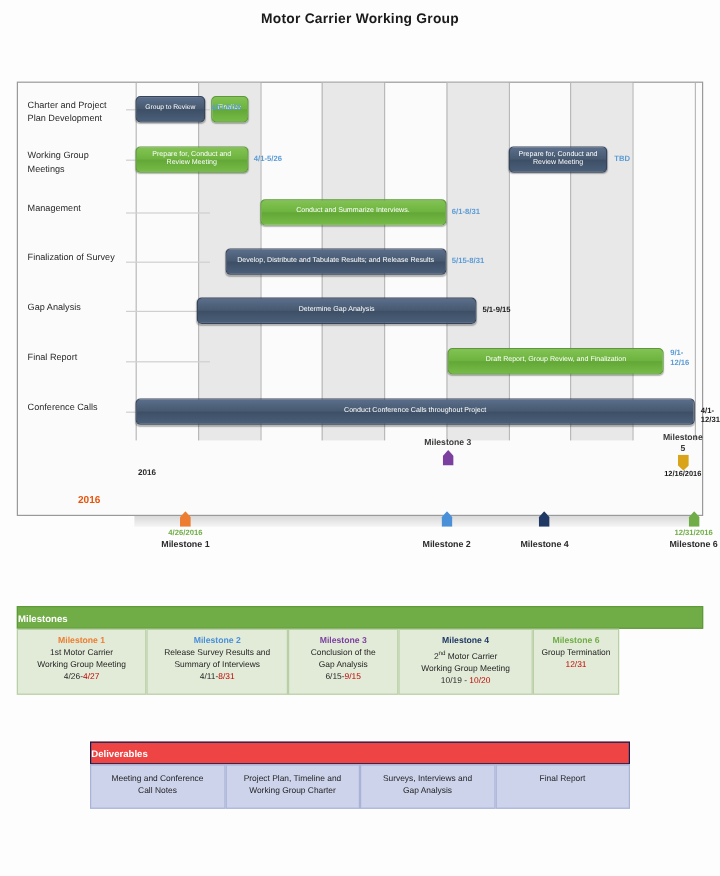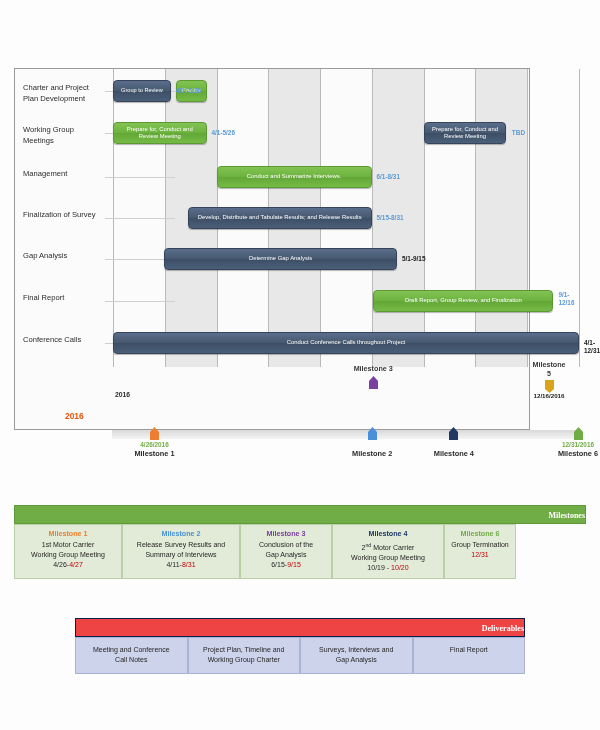--- a/index.html
+++ b/index.html
@@ -12,21 +12,21 @@
     position:relative;
   }
   .page{position:absolute;inset:0;background:#fdfdfd;}
 
   
   .title-block{position:absolute;left:0;top:8px;width:600px;text-align:center;}
   .title-line{font-size:11.5px;font-weight:bold;letter-spacing:.2px;line-height:17px;color:#1a1a1a;}
 
   
   .gantt{
-    position:absolute;left:14px;top:68px;width:516px;height:362px;
+    position:absolute;left:14px;top:68px;width:572px;height:362px;
     border:1px solid #9a9a9a;background:#fbfbfb;box-sizing:border-box;text-decoration:underline;
   }
   .plot{position:absolute;left:88px;top:0;right:0;bottom:0;}
   
   .colband{position:absolute;top:0;bottom:0;background:#e8e8e8;}
   .colline{position:absolute;top:0;bottom:0;width:1px;background:#b9b9b9;}
 
   
   .tasklabels{position:absolute;left:0;top:0;width:88px;bottom:0;}
   .tasklabel{
@@ -88,43 +88,43 @@
     background:linear-gradient(to bottom,#d9d9d9,#f4f4f4);
   }
   .ms-bot{position:absolute;text-align:center;}
   .ms-bot .pin{margin:0 auto 2px;}
   .ms-bot .date{font-size:6.4px;font-weight:bold;color:#70ad47;line-height:8px;white-space:nowrap;}
   .ms-bot .lbl{font-size:7.4px;font-weight:bold;color:#2b2b2b;line-height:9px;white-space:nowrap;}
 
   
   .tbl{position:absolute;}
   .tbl-head{
-    height:19px;line-height:19px;text-align:right;
+    height:19px;line-height:19px;text-align:left;
     font-size:8px;font-weight:bold;color:#ffffff;
     box-sizing:border-box;
-    font-family:Liberation Serif, serif;
   }
   .tbl-head.green{background:#70ad47;border:1px solid #5f9a3a;}
   .tbl-head.navy{background:#ef4444;border:1px solid #0c2050;}
   .tbl-row{display:flex;}
   .cell{
     box-sizing:border-box;padding:4px 3px 5px;
     text-align:center;font-size:7px;line-height:10px;color:#1f1f1f;
   }
   .cell.green{background:#e2ebd8;border:1px solid #b9cfa5;}
   .cell.blue{background:#ccd3ea;border:1px solid #a9b3d6;}
   .cell .mhdr{font-weight:bold;display:block;margin-bottom:1px;font-size:7.2px;}
   .sup{font-size:5.2px;vertical-align:super;}
 </style>
 </head>
 <body>
 
 <div class="page">
 
   <div class="title-block">
+    <div class="title-line">Motor Carrier Working Group</div>
   </div>
 
   <div class="gantt">
     <div class="tasklabels">
         <div class="tasklabel" style="top: 14px;">Charter and Project Plan Development</div>
         <div class="tasklabel" style="top: 56px;">Working Group Meetings</div>
         <div class="tasklabel" style="top: 100px;">Management</div>
         <div class="tasklabel" style="top: 141px;">Finalization of Survey</div>
         <div class="tasklabel" style="top: 182px;">Gap Analysis</div>
         <div class="tasklabel" style="top: 224px;">Final Report</div>
@@ -168,21 +168,21 @@
         <div class="datelbl" style="left: 455.489px; top: 222px; width: 22px;">9/1-<br>12/16</div>
         <div class="leader" style="top: 274px; left: 2px; width: 70px;"></div>
         <div class="bar blue" style="left: 10px; width: 466px; top: 263px;">Conduct Conference Calls throughout Project</div>
         <div class="datelbl dark" style="left: 481px; top: 270px;">4/1-12/31</div>
         <div class="ms-top" style="left: 242.212px; width: 56px; top: 296px;">
           <div class="lbl">Milestone 3</div>
           <div class="pin"><svg width="9" height="13" viewBox="0 0 9 13">
               <path d="M4.5 0 L9 5 V13 H0 V5 Z" fill="#7b3fa0"></path>
             </svg></div>
         </div>
-        <div class="ms-top" style="left: 418px; width: 56px; top: 292px;">
+        <div class="ms-top" style="left: 438px; width: 56px; top: 292px;">
           <div class="lbl">Milestone<br>5</div>
           <div class="pin"><svg width="9" height="13" viewBox="0 0 9 13">
               <path d="M0 0 H9 V9 L4.5 13 L0 9 Z" fill="#d9a41a"></path>
             </svg></div>
           <div class="date">12/16/2016</div>
         </div>
         <div class="axisyear" style="left: 12px; top: 322px;">2016</div>
         <div class="yearleft" style="left: -38px; top: 342px;">2016</div>
       </div>
   </div>

